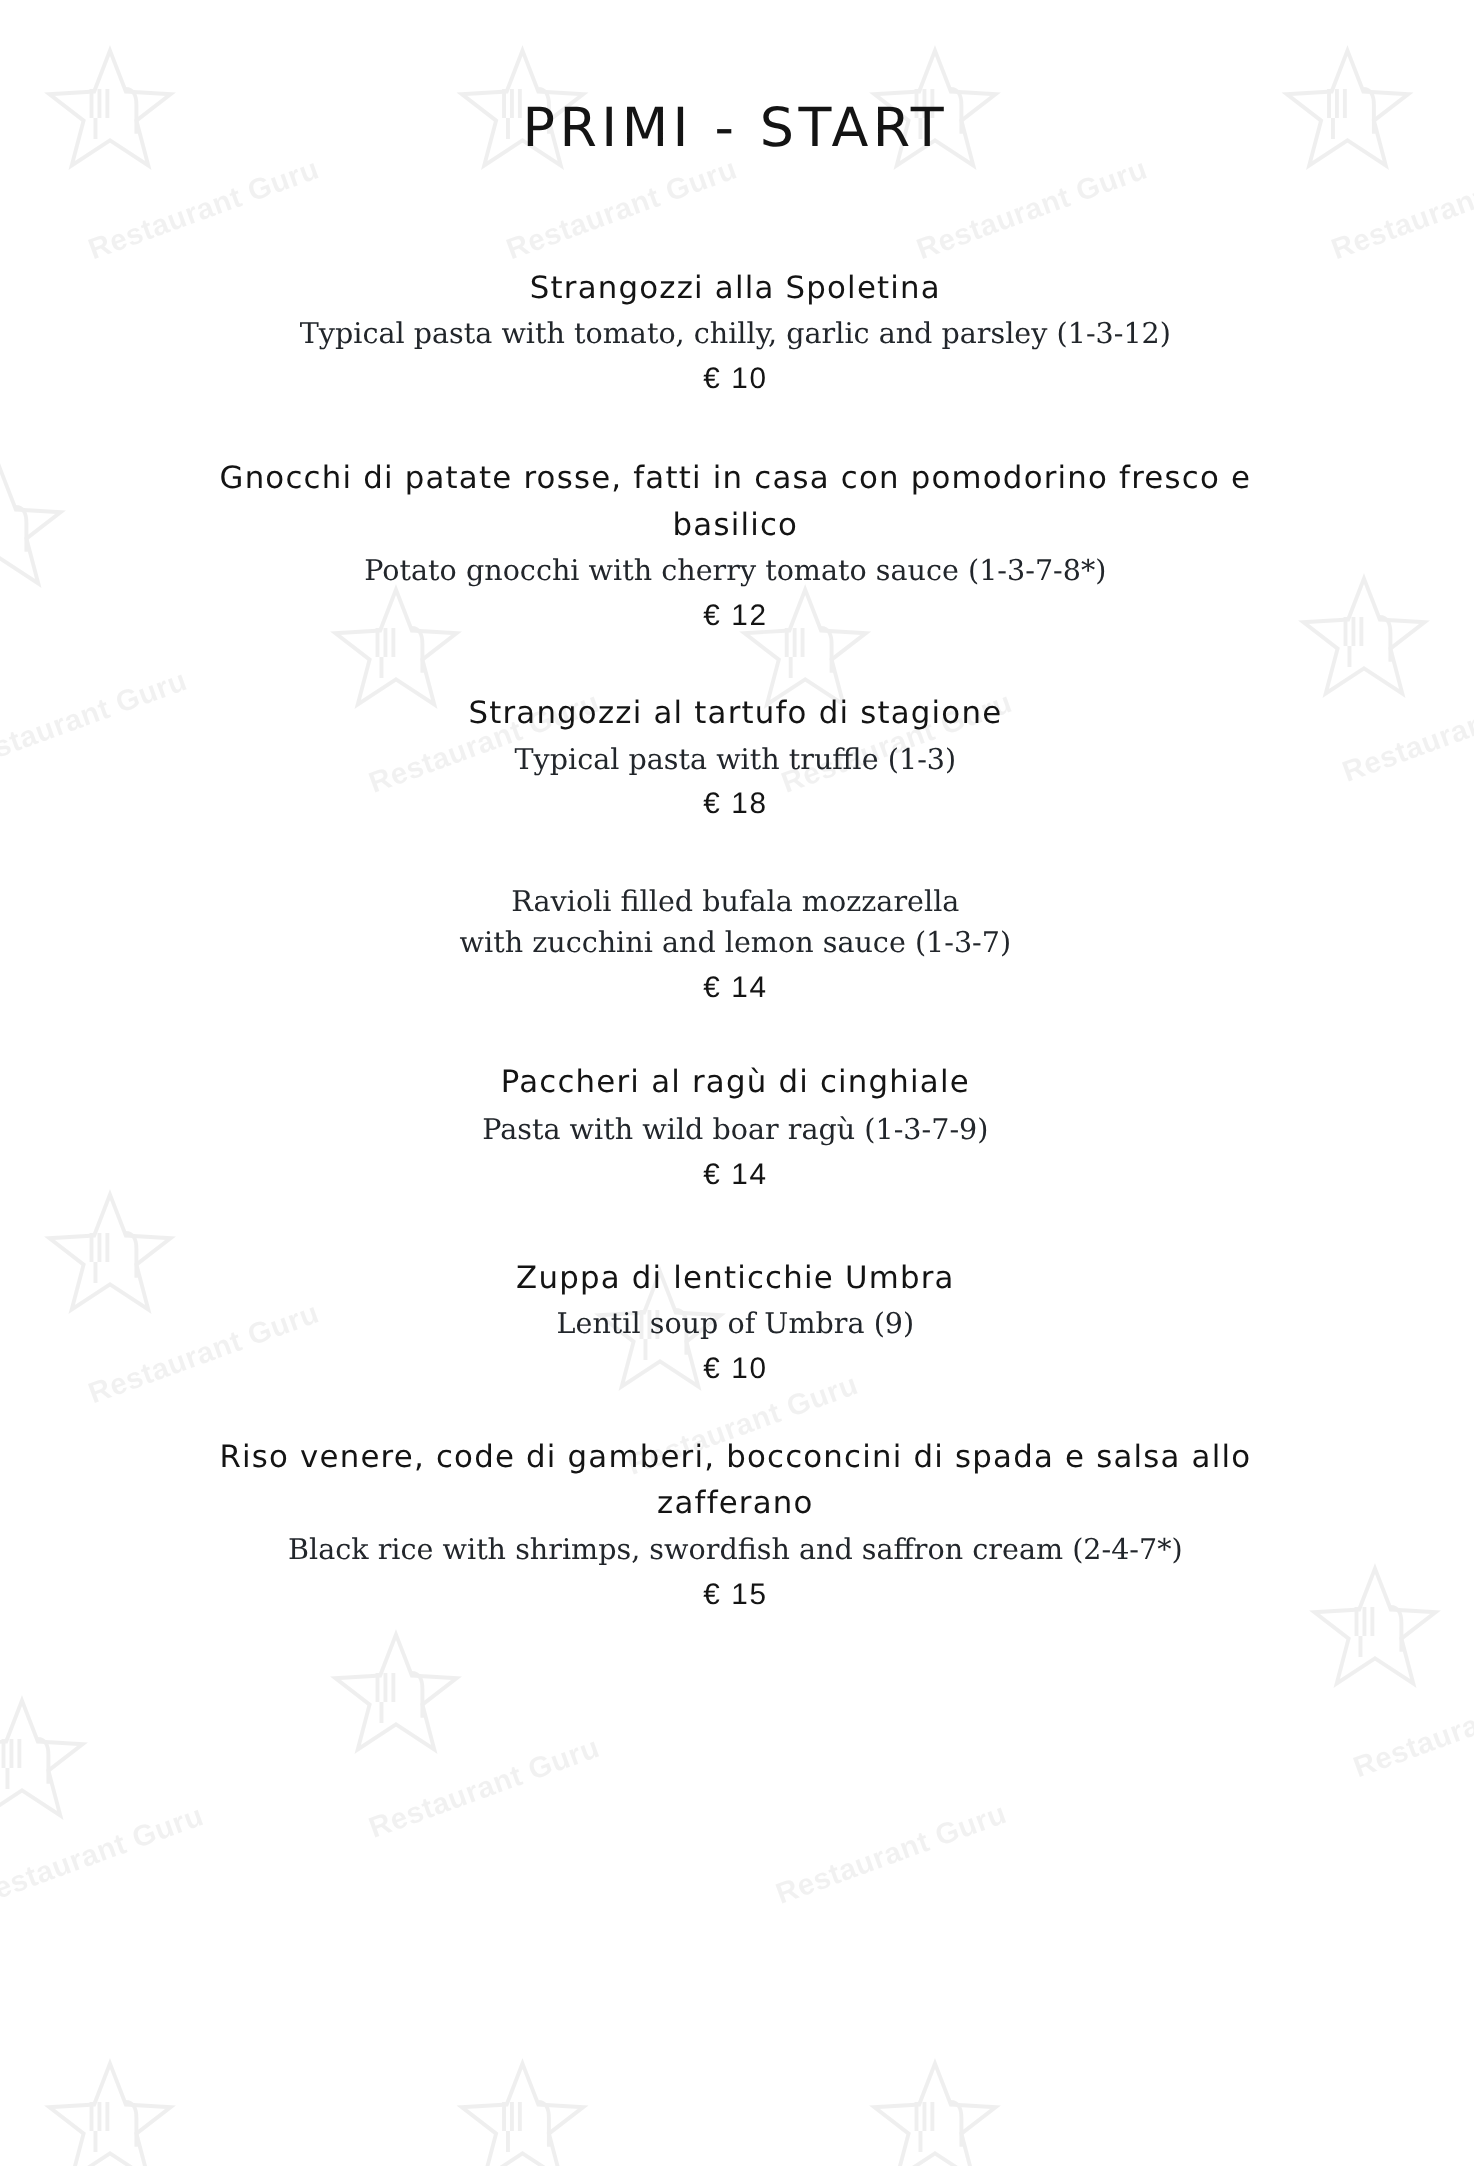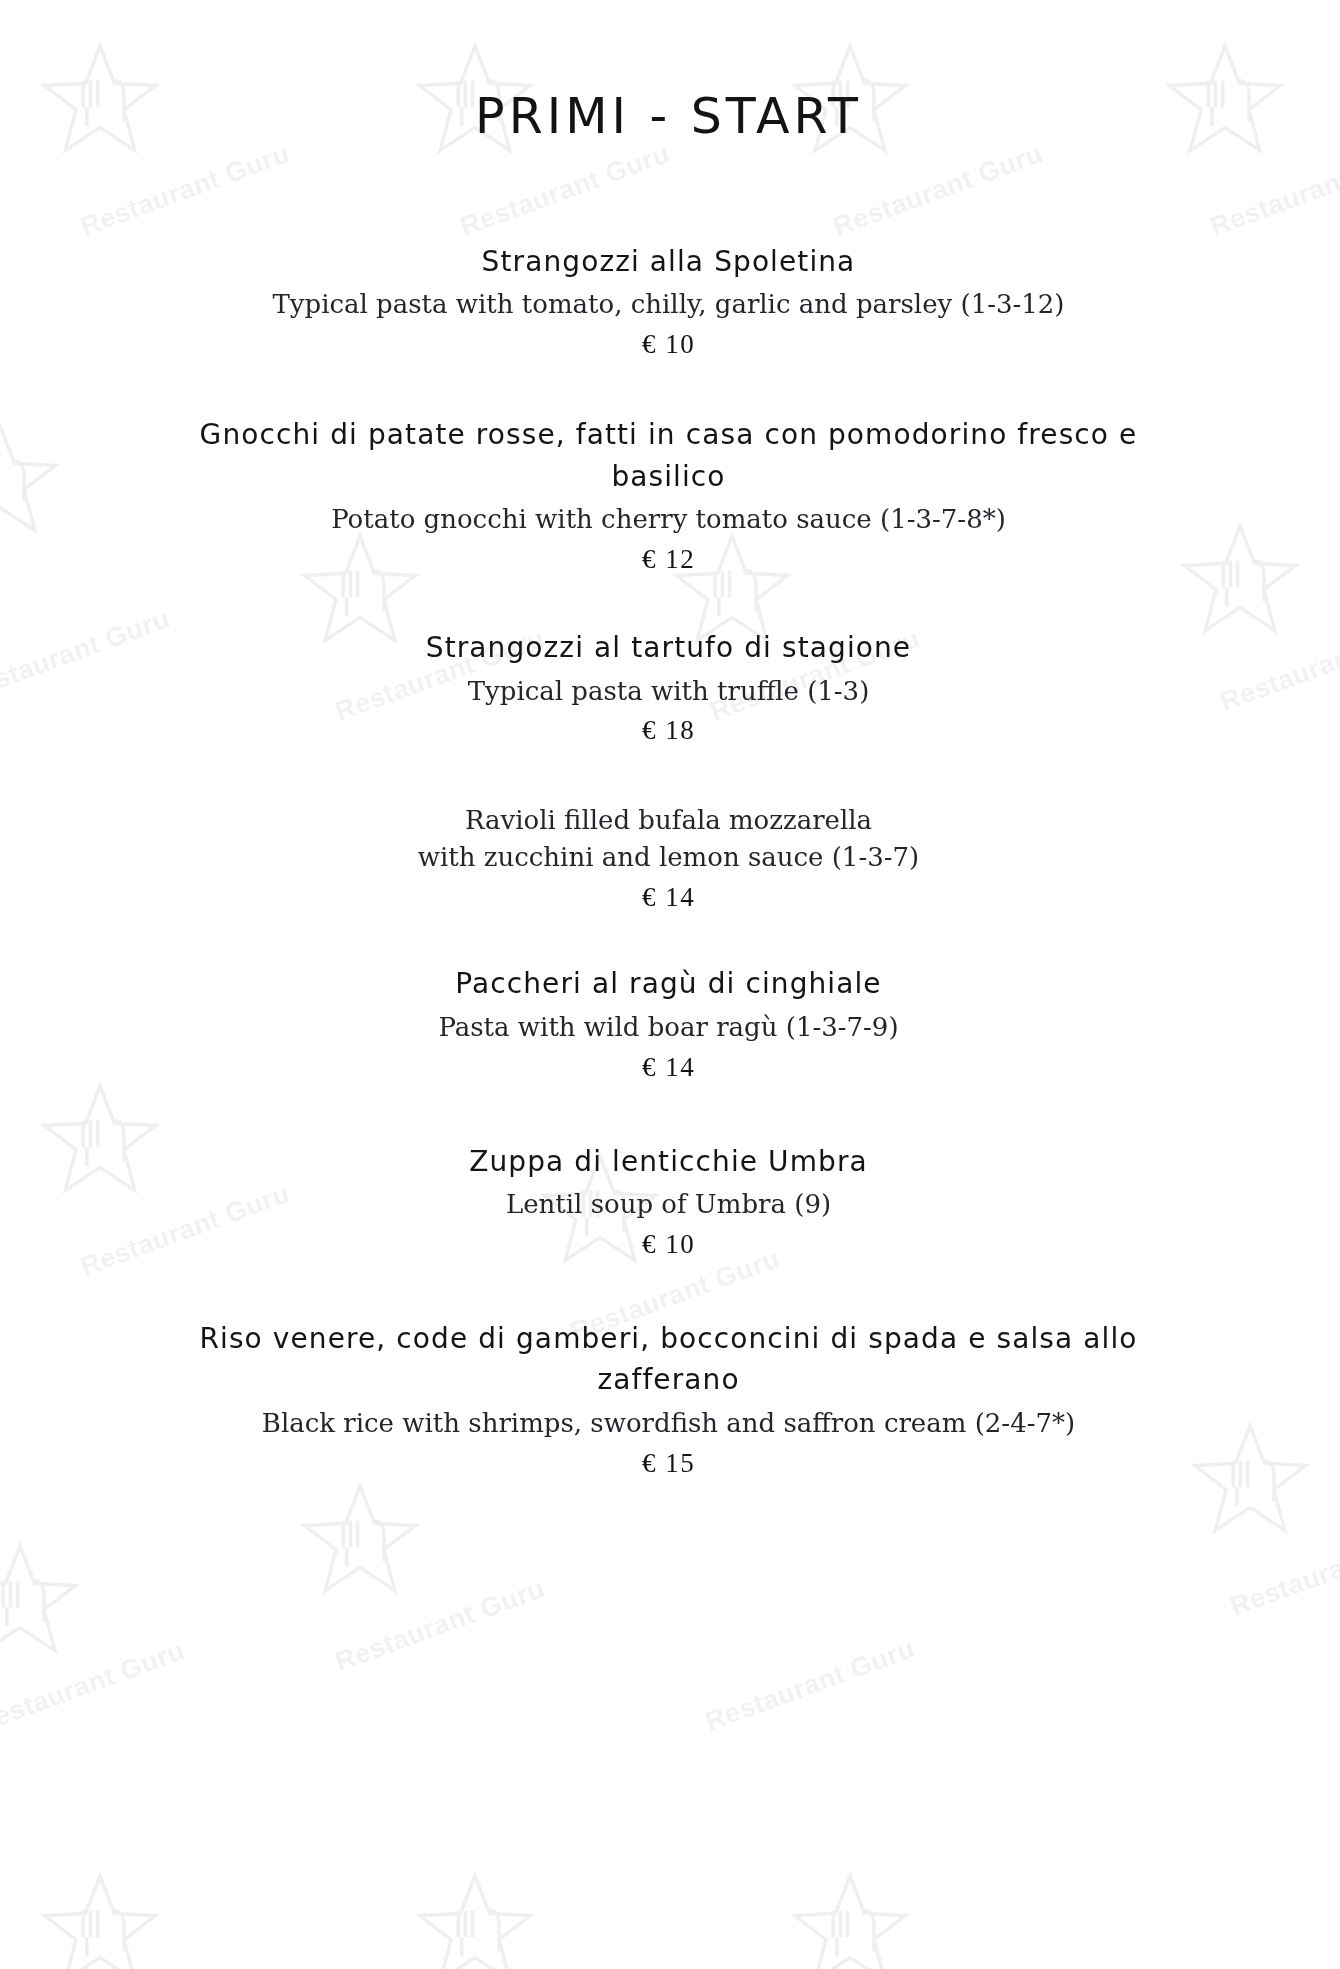--- a/index.html
+++ b/index.html
@@ -77,33 +77,33 @@
   }
   .dish-desc {
     font-family: "DejaVu Serif", serif;
     font-size: 26px;
     font-weight: 400;
     line-height: 1.42;
     color: #22262b;
     margin: 0 0 6px 0;
   }
   .dish-price {
-    font-family: Liberation Serif, serif;
+    font-family: Liberation Sans, sans-serif;
     font-size: 27px;
     letter-spacing: 1.5px;
     color: #141414;
     margin: 0;
   }
   
   .dish.d1 { margin-bottom: 54px; }
   .dish.d2 { margin-bottom: 52px; }
   .dish.d3 { margin-bottom: 56px; }
   .dish.d4 { margin-bottom: 50px; }
   .dish.d5 { margin-bottom: 58px; }
-  .dish.d6 { margin-bottom: 58px; }
+  .dish.d6 { margin-bottom: 44px; }
   .dish.d7 { margin-bottom: 0; }
 </style>
 </head>
 <body>
 
 <div class="watermarks">
 
   <div class="wm-star" style="left:40px; top:40px;">
     <svg viewBox="0 0 100 100">
         <path d="M50 5 L62 36 L96 38 L70 58 L79 92 L50 73 L21 92 L30 58 L4 38 L38 36 Z" fill="none" stroke="#000" stroke-width="3"></path>

